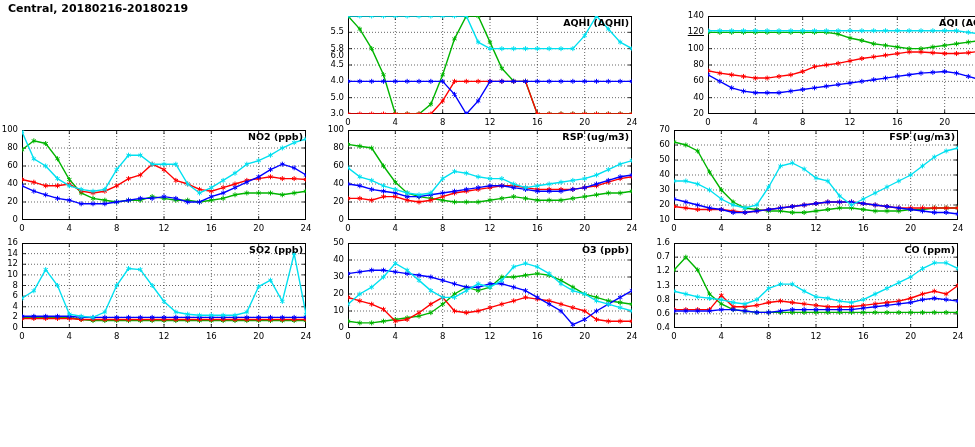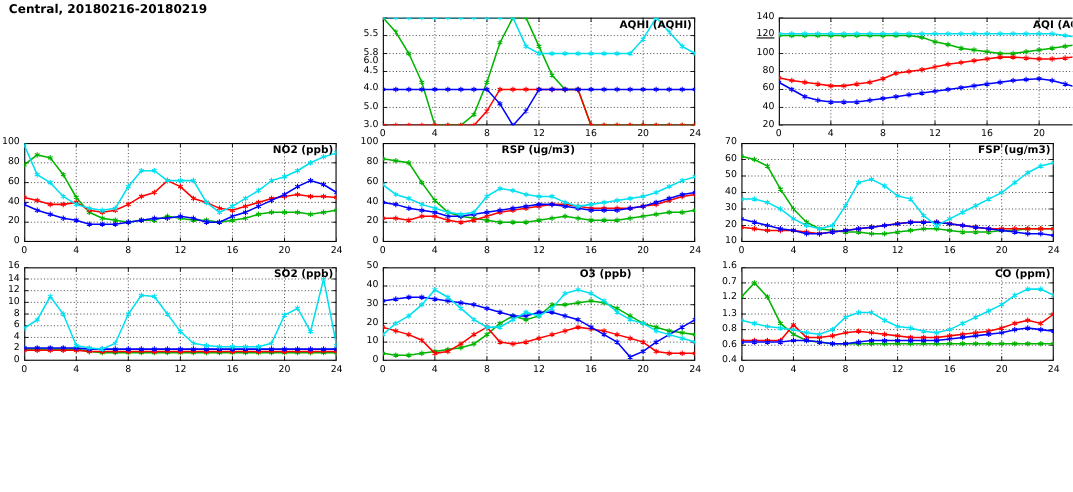--- a/index.html
+++ b/index.html
@@ -541,21 +541,21 @@
         <div class="xtick" style="left: 18px; width: 24px; top: 96px;">0</div>
         <div class="xtick" style="left: 65.3333px; width: 24px; top: 96px;">4</div>
         <div class="xtick" style="left: 112.667px; width: 24px; top: 96px;">8</div>
         <div class="xtick" style="left: 160px; width: 24px; top: 96px;">12</div>
         <div class="xtick" style="left: 207.333px; width: 24px; top: 96px;">16</div>
         <div class="xtick" style="left: 254.667px; width: 24px; top: 96px;">20</div>
         <div class="xtick" style="left: 302px; width: 24px; top: 96px;">24</div>
       </div>
       <div class="panel" style="left: 318px; top: 127px; width: 324px; height: 115px;">
         <div class="plotbox" style="left: 30px; top: 3px; width: 284px; height: 90px;"></div>
-        <div class="panel-title" style="left: 138px; width: 157px; text-align: left; top: 4px;">RSP (ug/m3)</div>
+        <div class="panel-title" style="left: 154px; width: 157px; text-align: right; top: 4px;">RSP (ug/m3)</div>
         <svg width="284" height="90" style="position: absolute; left: 30px; top: 3px;">
           <line x1="0" x2="284" y1="72" y2="72" class="gridline"></line>
           <line x1="0" x2="284" y1="54" y2="54" class="gridline"></line>
           <line x1="0" x2="284" y1="36" y2="36" class="gridline"></line>
           <line x1="0" x2="284" y1="18" y2="18" class="gridline"></line>
           <line x1="47.33333333333333" x2="47.33333333333333" y1="0" y2="90" class="gridline"></line>
           <line x1="94.66666666666666" x2="94.66666666666666" y1="0" y2="90" class="gridline"></line>
           <line x1="142" x2="142" y1="0" y2="90" class="gridline"></line>
           <line x1="189.33333333333331" x2="189.33333333333331" y1="0" y2="90" class="gridline"></line>
           <line x1="236.66666666666669" x2="236.66666666666669" y1="0" y2="90" class="gridline"></line>
@@ -1052,21 +1052,21 @@
         <div class="xtick" style="left: 18px; width: 24px; top: 91px;">0</div>
         <div class="xtick" style="left: 65.3333px; width: 24px; top: 91px;">4</div>
         <div class="xtick" style="left: 112.667px; width: 24px; top: 91px;">8</div>
         <div class="xtick" style="left: 160px; width: 24px; top: 91px;">12</div>
         <div class="xtick" style="left: 207.333px; width: 24px; top: 91px;">16</div>
         <div class="xtick" style="left: 254.667px; width: 24px; top: 91px;">20</div>
         <div class="xtick" style="left: 302px; width: 24px; top: 91px;">24</div>
       </div>
       <div class="panel" style="left: 318px; top: 240px; width: 324px; height: 110px;">
         <div class="plotbox" style="left: 30px; top: 3px; width: 284px; height: 85px;"></div>
-        <div class="panel-title" style="left: 154px; width: 157px; text-align: center; top: 4px;">O3 (ppb)</div>
+        <div class="panel-title" style="left: 154px; width: 157px; text-align: right; top: 4px;">O3 (ppb)</div>
         <svg width="284" height="85" style="position: absolute; left: 30px; top: 3px;">
           <line x1="0" x2="284" y1="68" y2="68" class="gridline"></line>
           <line x1="0" x2="284" y1="51" y2="51" class="gridline"></line>
           <line x1="0" x2="284" y1="34" y2="34" class="gridline"></line>
           <line x1="0" x2="284" y1="17" y2="17" class="gridline"></line>
           <line x1="47.33333333333333" x2="47.33333333333333" y1="0" y2="85" class="gridline"></line>
           <line x1="94.66666666666666" x2="94.66666666666666" y1="0" y2="85" class="gridline"></line>
           <line x1="142" x2="142" y1="0" y2="85" class="gridline"></line>
           <line x1="189.33333333333331" x2="189.33333333333331" y1="0" y2="85" class="gridline"></line>
           <line x1="236.66666666666669" x2="236.66666666666669" y1="0" y2="85" class="gridline"></line>

